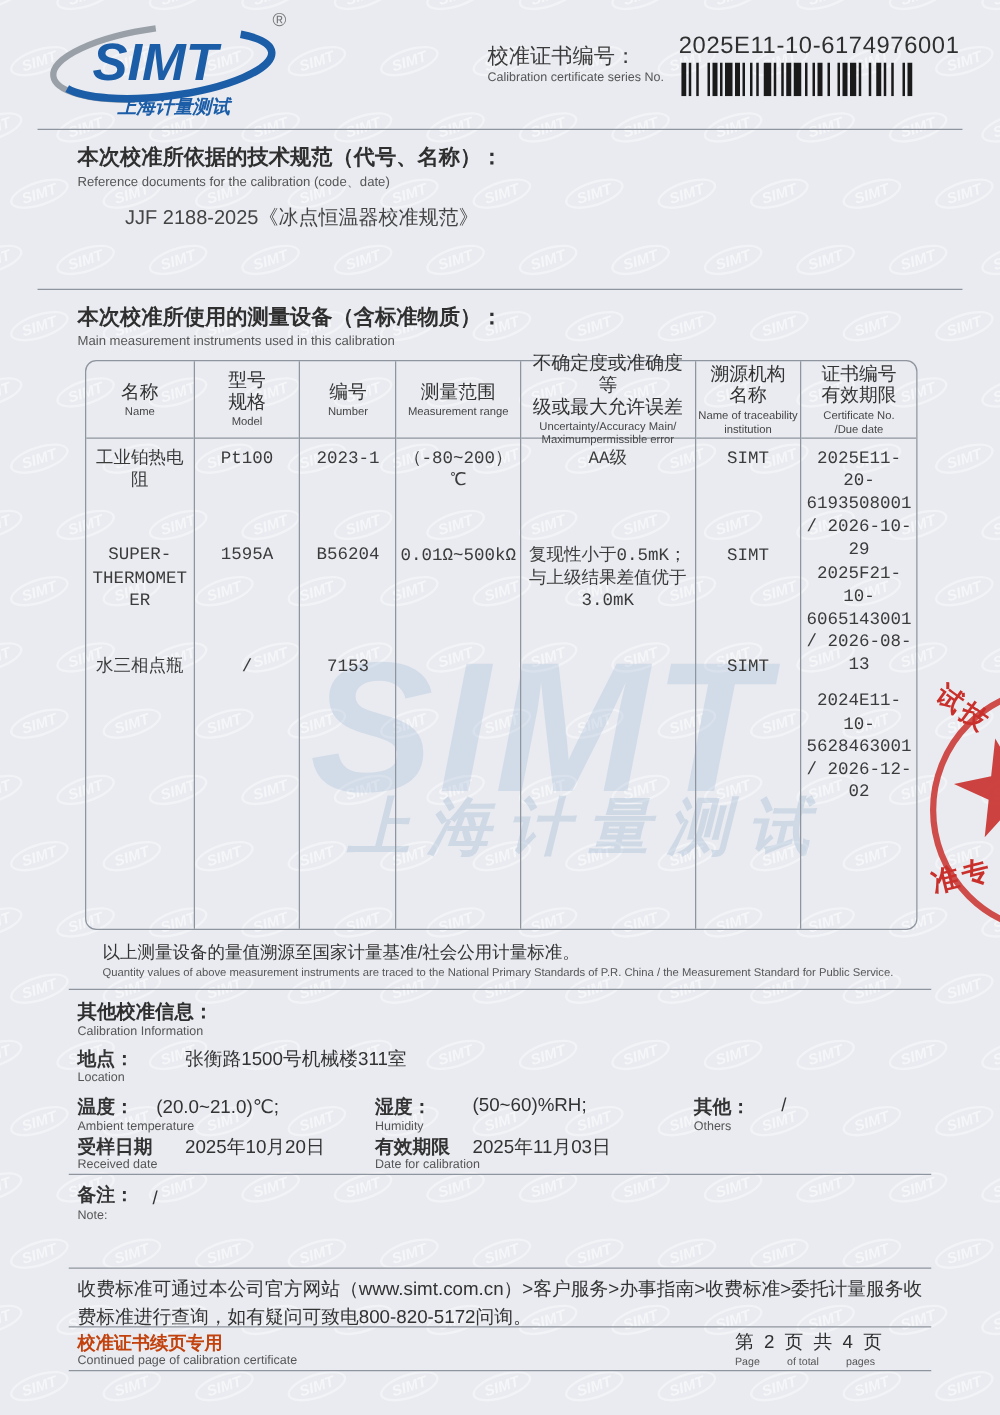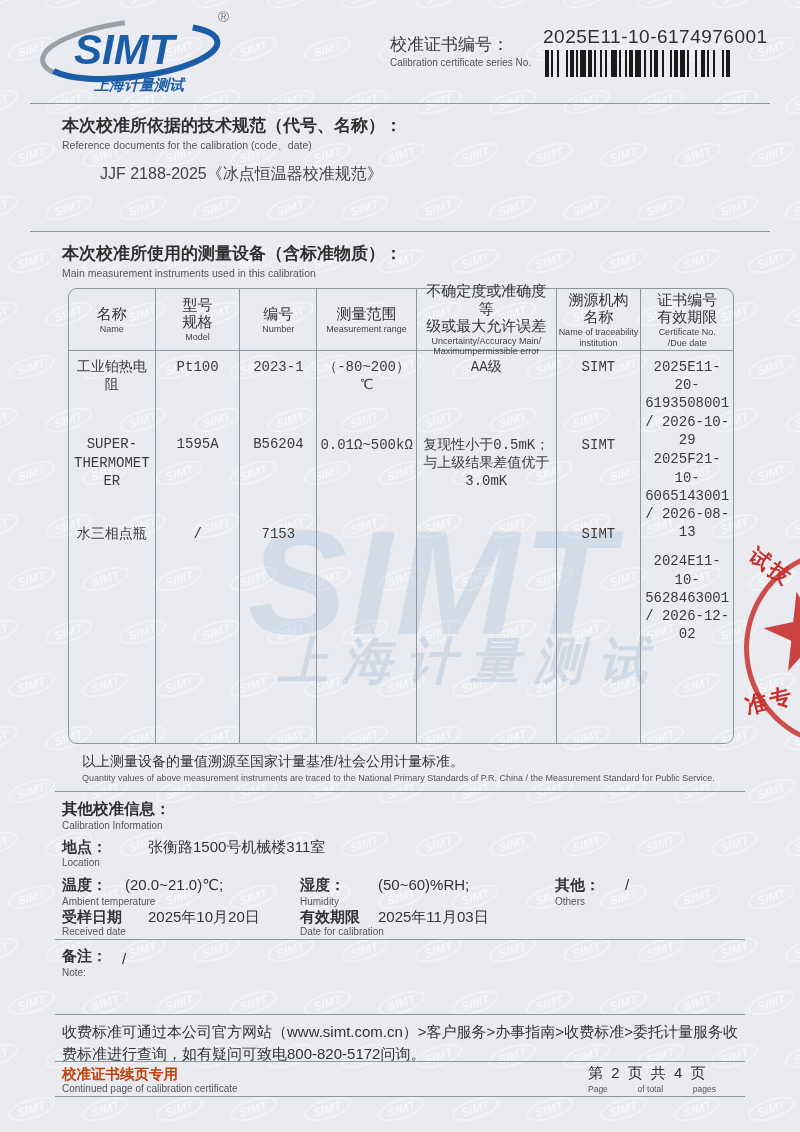--- a/index.html
+++ b/index.html
@@ -502,21 +502,21 @@
   <div class="abs z1 en-label" style="left:62px;top:967px;font-size:10px;">Note:</div>
 
   <div class="hairline" style="left:55px;top:1014px;width:690px;"></div>
   <div class="abs z1" style="left:62px;top:1021px;width:678px;font-size:15px;line-height:1.45;color:#333;">收费标准可通过本公司官方网站（www.simt.com.cn）&gt;客户服务&gt;办事指南&gt;收费标准&gt;委托计量服务收费标准进行查询，如有疑问可致电800-820-5172问询。</div>
   <div class="hairline" style="left:55px;top:1061px;width:690px;"></div>
 
   <div class="abs z1" style="left:62px;top:1065px;font-size:14.5px;font-weight:700;color:#c2410c;">校准证书续页专用</div>
   <div class="abs z1 en-label" style="left:62px;top:1083px;font-size:10px;">Continued page of calibration certificate</div>
 
   <div class="abs z1" style="left:588px;top:1064px;font-size:15px;color:#2f2f2f;letter-spacing:2px;">第 2 页 共 4 页</div>
-  <div class="abs z1 flexrow" style="left:588px;top:1084px;width:128px;font-size:8.5px;color:#555;gap:12px;">
+  <div class="abs z1 flexrow" style="left:588px;top:1084px;width:112px;font-size:8.5px;color:#555;gap:12px;">
     <span>Page</span>
     <span>of total</span>
     <span>pages</span>
   </div>
 
   <div class="hairline" style="left:55px;top:1096px;width:690px;"></div>
 
 </div>
 
 </body></html>

